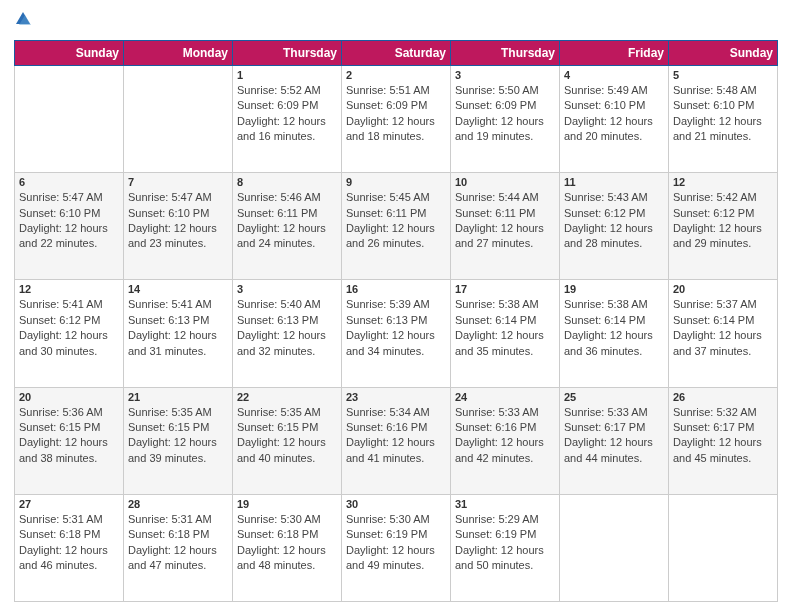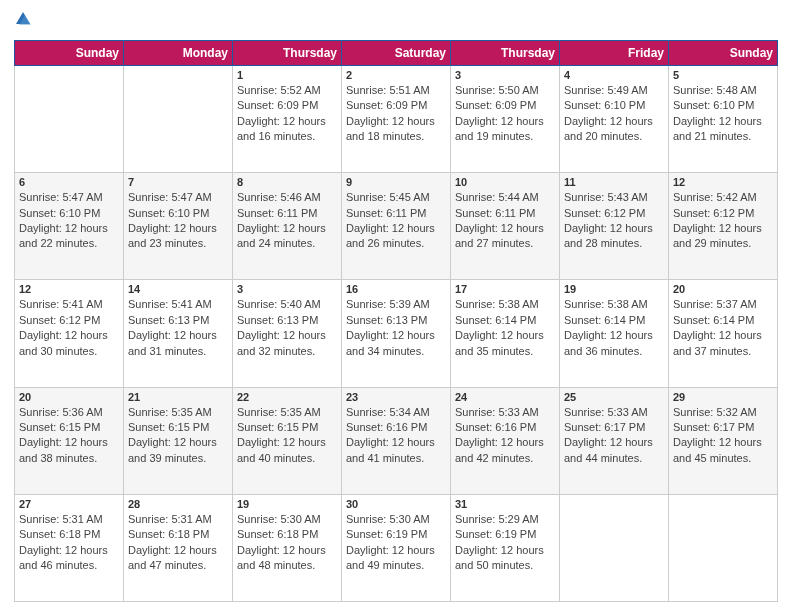--- a/index.html
+++ b/index.html
@@ -241,21 +241,21 @@
           </td>
           <td>
             <span class="day-number">24</span>
             <div class="day-info">Sunrise: 5:33 AM<br>Sunset: 6:16 PM<br>Daylight: 12 hours and 42 minutes.</div>
           </td>
           <td>
             <span class="day-number">25</span>
             <div class="day-info">Sunrise: 5:33 AM<br>Sunset: 6:17 PM<br>Daylight: 12 hours and 44 minutes.</div>
           </td>
           <td>
-            <span class="day-number">29</span>
+            <span class="day-number">26</span>
             <div class="day-info">Sunrise: 5:32 AM<br>Sunset: 6:17 PM<br>Daylight: 12 hours and 45 minutes.</div>
           </td>
         </tr>
         <tr>
           <td>
             <span class="day-number">27</span>
             <div class="day-info">Sunrise: 5:31 AM<br>Sunset: 6:18 PM<br>Daylight: 12 hours and 46 minutes.</div>
           </td>
           <td>
             <span class="day-number">28</span>

